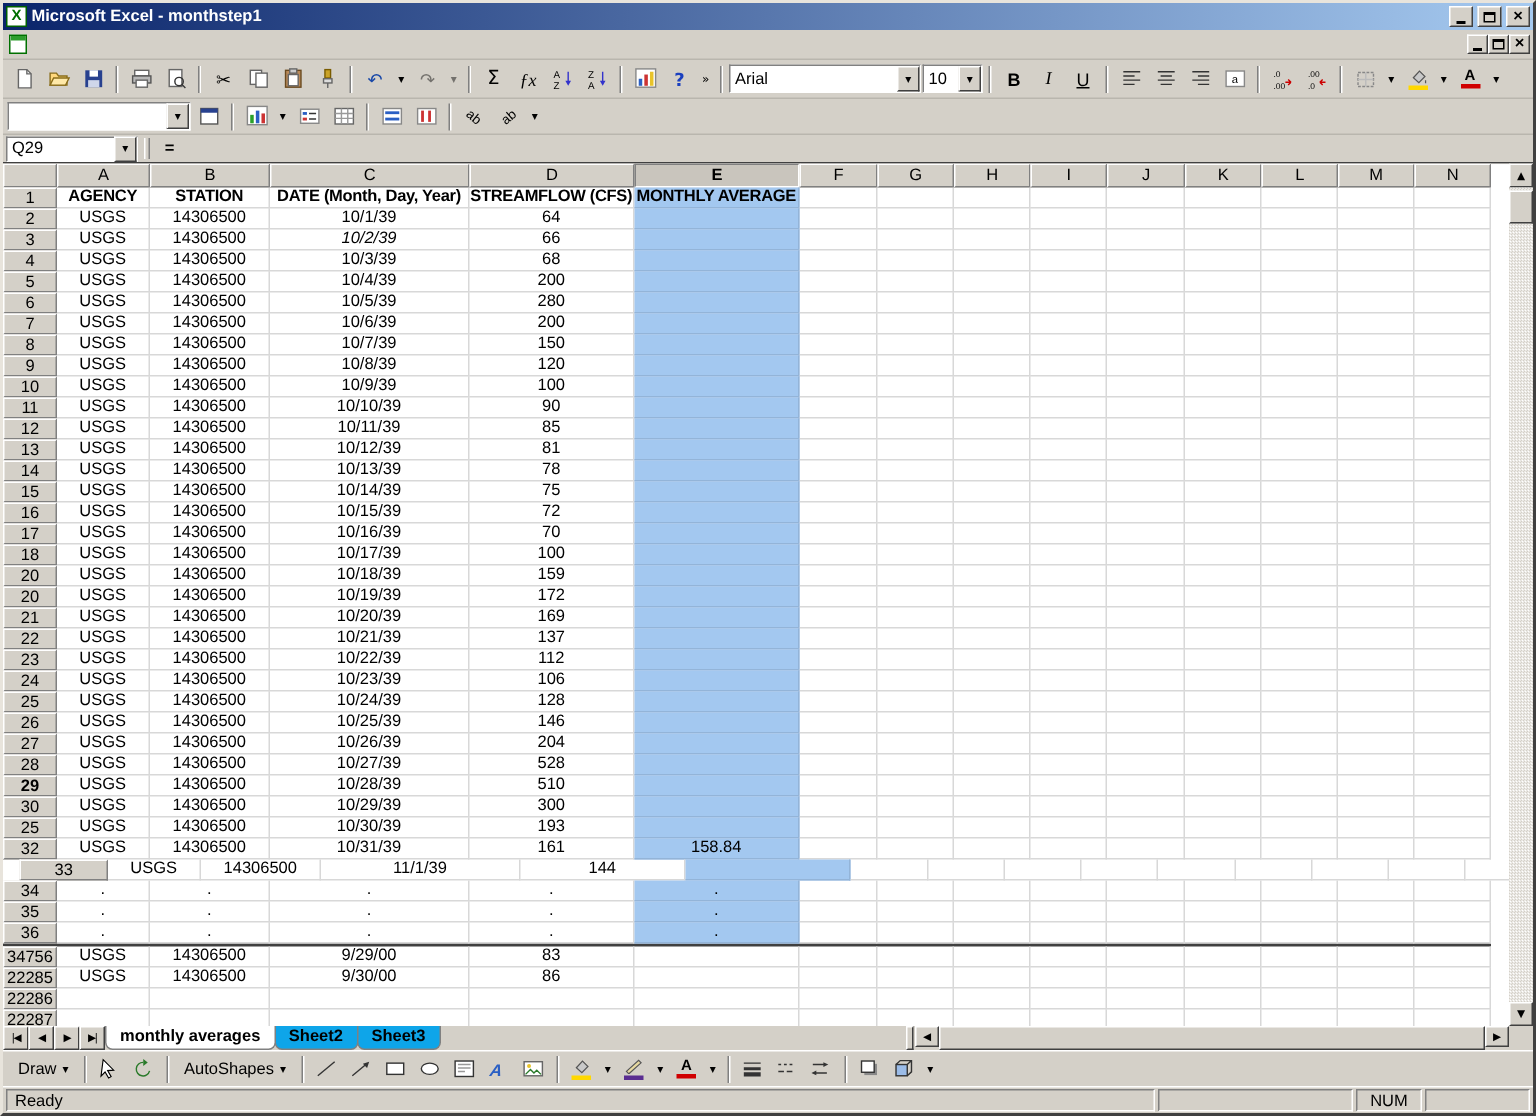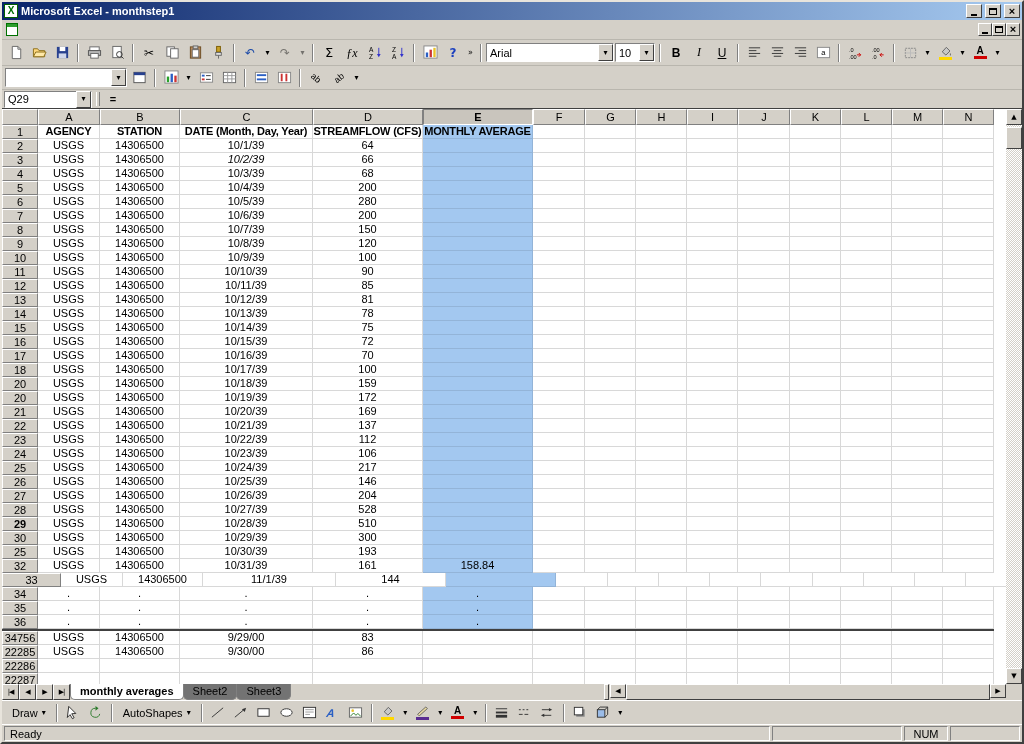--- a/index.html
+++ b/index.html
@@ -81,22 +81,22 @@
   .vtrack { flex:1; position:relative; background-image:conic-gradient(#fff 25%,#d4d0c8 0 50%,#fff 0 75%,#d4d0c8 0);
             background-size:2px 2px; }
   .vthumb { position:absolute; left:0; top:2px; width:16px; height:22px; background:#d4d0c8;
             border:1px solid; border-color:#fff #404040 #404040 #fff; }
 
   
   .tabrow { height:16px; flex:none; display:flex; align-items:stretch; background:#d4d0c8; }
   .navbtn { width:17px; flex:none; background:#d4d0c8; border:1px solid; border-color:#fff #404040 #404040 #fff;
             display:flex; align-items:center; justify-content:center; }
   .tabs { display:flex; }
-  .tab { padding:0 9px; background:#737373; border:1px solid #808080; border-top:none; border-radius:0 0 5px 5px;
-         margin-right:-1px; line-height:14px; }
+  .tab { padding:0 9px; background:#0ea5e9; border:1px solid #808080; border-top:none; border-radius:0 0 5px 5px;
+         margin-right:-1px; line-height:14px;font-weight:bold; }
   .tab.active { background:#fff; font-weight:bold; position:relative; z-index:2; }
   .tabfill { flex:1; }
   .tabsplit { width:5px; flex:none; background:#d4d0c8; border:1px solid; border-color:#fff #404040 #404040 #fff; margin:0 1px; }
   .hscroll { width:396px; flex:none; display:flex; }
   .hthumb { flex:1; background:#d4d0c8; border:1px solid; border-color:#fff #404040 #404040 #fff; }
   .tabcorner { width:16px; flex:none; }
 
   
   .drawbar { height:24px; flex:none; display:flex; align-items:center; padding:0 4px; gap:1px; border-top:1px solid #fff; }
   .textbtn { height:20px; display:flex; align-items:center; padding:0 6px; gap:4px; flex:none; }
@@ -846,21 +846,21 @@
           <div class="xc cell" style="width: 51px;"></div>
           <div class="xc cell" style="width: 51px;"></div>
           <div class="xc cell" style="width: 51px;"></div>
           <div class="xc cell" style="width: 51px;"></div>
         </div>
         <div class="xr">
           <div class="xc rowhdr" style="width: 36px;">25</div>
           <div class="xc cell" style="width: 62px;">USGS</div>
           <div class="xc cell" style="width: 80px;">14306500</div>
           <div class="xc cell" style="width: 133px;">10/24/39</div>
-          <div class="xc cell" style="width: 110px;">217</div>
+          <div class="xc cell" style="width: 110px;">128</div>
           <div class="xc cell sel" style="width: 110px;"></div>
           <div class="xc cell" style="width: 52px;"></div>
           <div class="xc cell" style="width: 51px;"></div>
           <div class="xc cell" style="width: 51px;"></div>
           <div class="xc cell" style="width: 51px;"></div>
           <div class="xc cell" style="width: 52px;"></div>
           <div class="xc cell" style="width: 51px;"></div>
           <div class="xc cell" style="width: 51px;"></div>
           <div class="xc cell" style="width: 51px;"></div>
           <div class="xc cell" style="width: 51px;"></div>
@@ -978,21 +978,21 @@
           <div class="xc cell" style="width: 51px;"></div>
           <div class="xc cell" style="width: 51px;"></div>
           <div class="xc cell" style="width: 51px;"></div>
           <div class="xc cell" style="width: 52px;"></div>
           <div class="xc cell" style="width: 51px;"></div>
           <div class="xc cell" style="width: 51px;"></div>
           <div class="xc cell" style="width: 51px;"></div>
           <div class="xc cell" style="width: 51px;"></div>
         </div>
         <div class="xr">
-          <div class="xc rowhdr" style="width: 59px;">33</div>
+          <div class="xc rowhdr" style="width: 59px; margin-left: 11px;">33</div>
           <div class="xc cell" style="width: 62px;">USGS</div>
           <div class="xc cell" style="width: 80px;">14306500</div>
           <div class="xc cell" style="width: 133px;">11/1/39</div>
           <div class="xc cell" style="width: 110px;">144</div>
           <div class="xc cell sel" style="width: 110px;"></div>
           <div class="xc cell" style="width: 52px;"></div>
           <div class="xc cell" style="width: 51px;"></div>
           <div class="xc cell" style="width: 51px;"></div>
           <div class="xc cell" style="width: 51px;"></div>
           <div class="xc cell" style="width: 52px;"></div>

